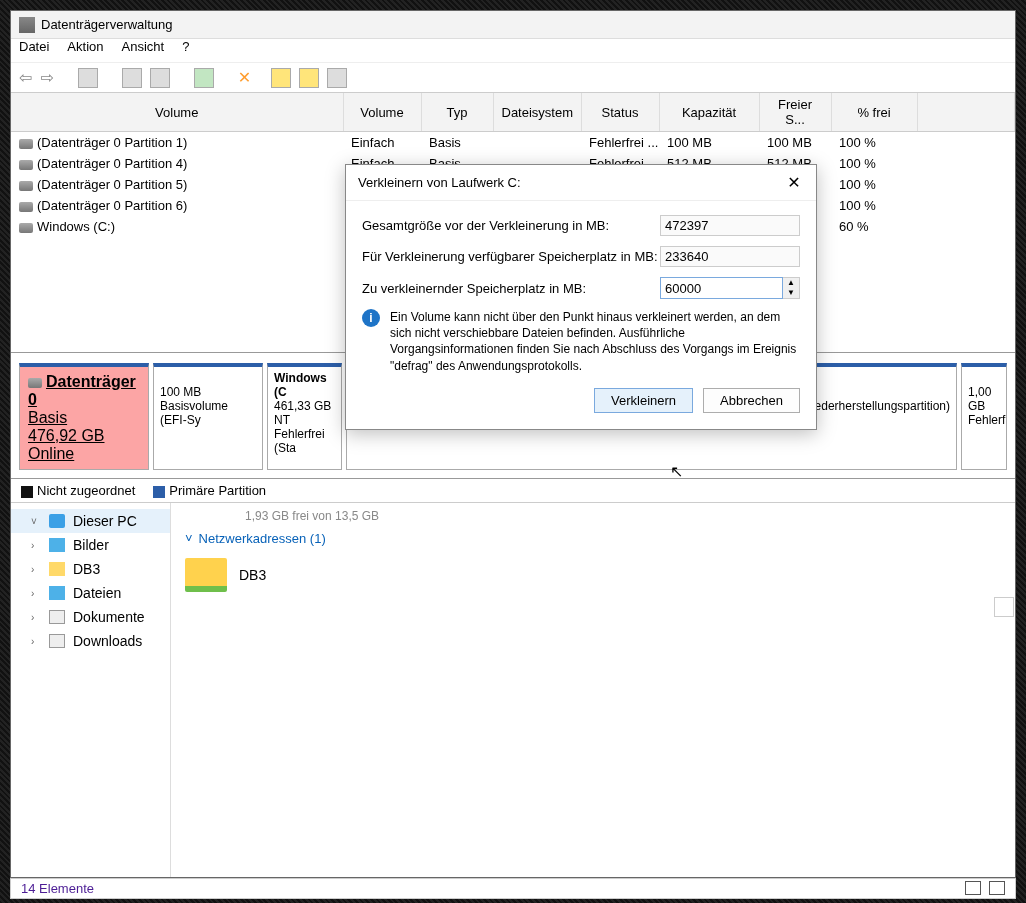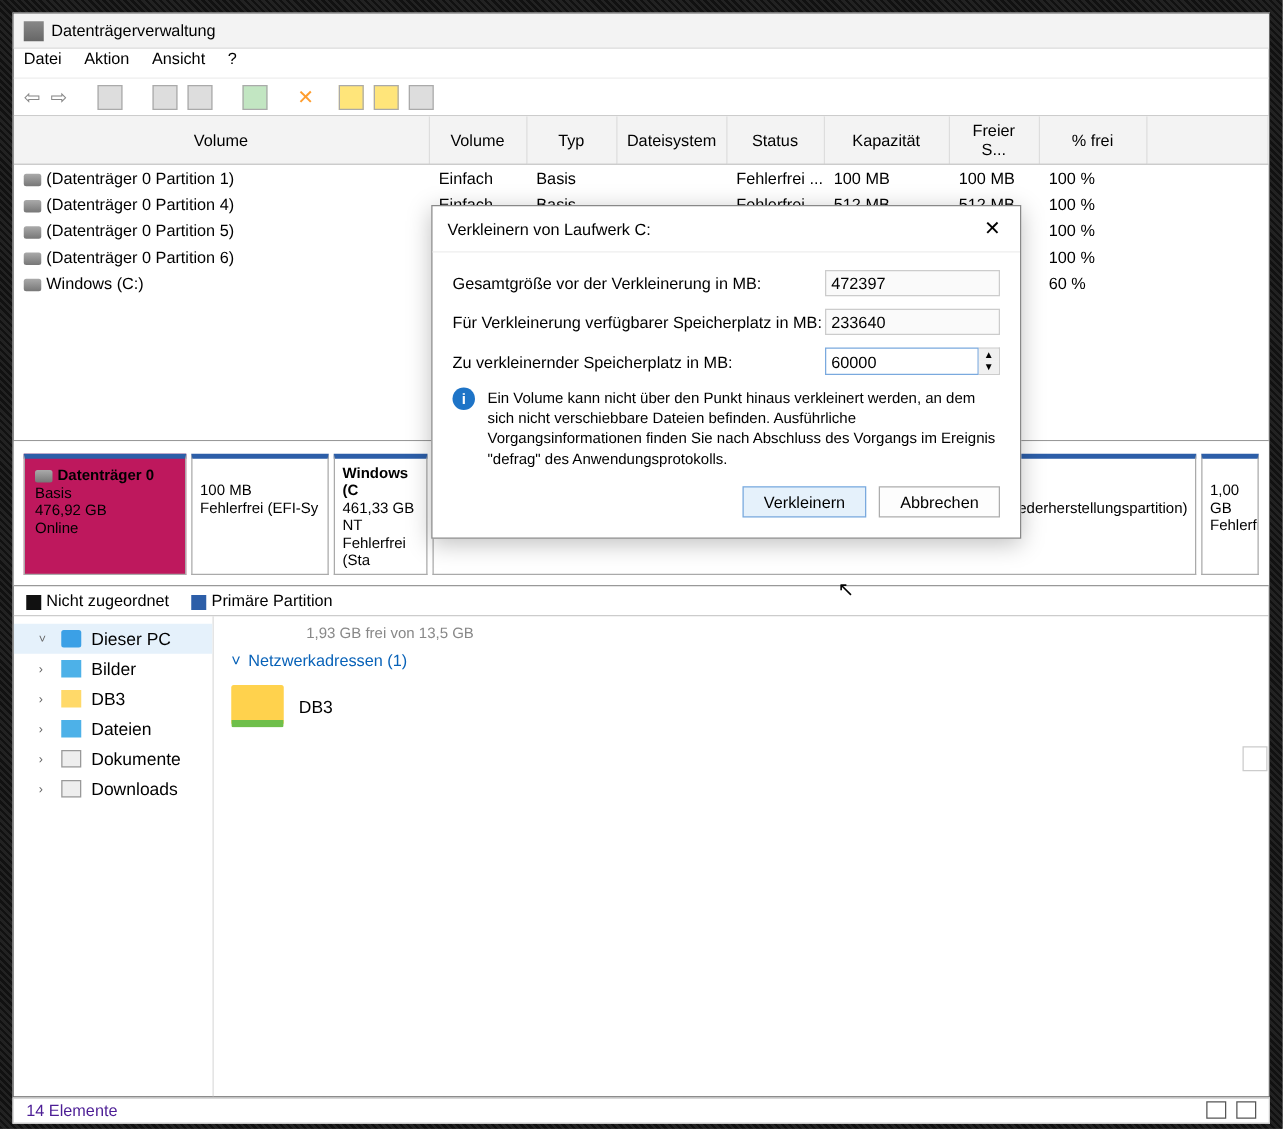--- a/index.html
+++ b/index.html
@@ -13,21 +13,21 @@
   .toolbar{height:30px;display:flex;align-items:center;padding:0 8px;gap:8px;border-bottom:1px solid #ccc;}
   .toolbar .tbtn{width:20px;height:20px;background:#ddd;border:1px solid #aaa;}
   .toolbar .tbtn.y{background:#ffe57a;}
   .toolbar .tbtn.g{background:#c2e6c2;}
   .main-top{flex:0 0 260px; overflow:hidden; border-bottom:1px solid #999;}
   table.volumes{width:100%; border-collapse:collapse; font-size:13px; table-layout:fixed;}
   table.volumes th{background:#f3f3f3; text-align:center; padding:4px 8px; border-right:1px solid #ddd; border-bottom:1px solid #ccc; font-weight:400;}
   table.volumes td{padding:3px 8px; white-space:nowrap;}
   .diskicon{display:inline-block;width:14px;height:10px;background:linear-gradient(#aaa,#777);border-radius:2px;margin-right:4px;vertical-align:middle;}
   .diskmap{flex:0 0 105px;border-bottom:1px solid #999;display:flex;padding:10px 8px 8px 8px;gap:4px;align-items:stretch;background:#fff;}
-  .diskmap .hdr{flex:0 0 130px;border:1px solid #aaa;background:#be185d;padding:6px 8px;font-size:12px;border-top:4px solid #2c5ea8;}
+  .diskmap .hdr{flex:0 0 130px;border:1px solid #aaa;background:#fca5a5;padding:6px 8px;font-size:16px;border-top:4px solid #2c5ea8;text-decoration:underline;}
   .part{border:1px solid #aaa;border-top:4px solid #2c5ea8;padding:4px 6px;font-size:12px;overflow:hidden;}
   .legend{height:24px;display:flex;align-items:center;gap:18px;padding:0 10px;font-size:13px;border-bottom:1px solid #ccc;}
   .lg{width:12px;height:12px;display:inline-block;margin-right:4px;vertical-align:middle;}
   .lg.black{background:#111;} .lg.blue{background:#2c5ea8;}
   .explorer{flex:1;display:flex;min-height:0;}
   .nav{flex:0 0 160px;border-right:1px solid #ddd;font-size:14px;padding:6px 0;overflow:hidden;}
   .nav .item{padding:4px 8px 4px 20px;display:flex;align-items:center;gap:8px;cursor:default;}
   .nav .item.sel{background:#e5f1fb;}
   .nav .chev{width:10px;color:#666;font-size:10px;}
   .nav .ficon{width:16px;height:14px;display:inline-block;}
@@ -189,21 +189,21 @@
 
   <div class="diskmap">
     <div class="hdr">
       <span class="diskicon"></span><b>Datenträger 0</b><br>
       <span>Basis</span><br>
       <span>476,92 GB</span><br>
       <span>Online</span>
     </div>
     <div class="part" style="flex:0 0 110px">
       <br><span>100 MB</span><br>
-      <span>Fehlerfrei (EFI-Sy</span>
+      <span>Basisvolume (EFI-Sy</span>
     </div>
     <div class="part" style="flex:0 0 75px">
       <b>Windows  (C</b><br>
       <span>461,33 GB NT</span><br>
       <span>Fehlerfrei (Sta</span>
     </div>
     <div class="part" style="flex:1">
       <br><br><span style="float:right">/iederherstellungspartition)</span>
     </div>
     <div class="part" style="flex:0 0 46px">

